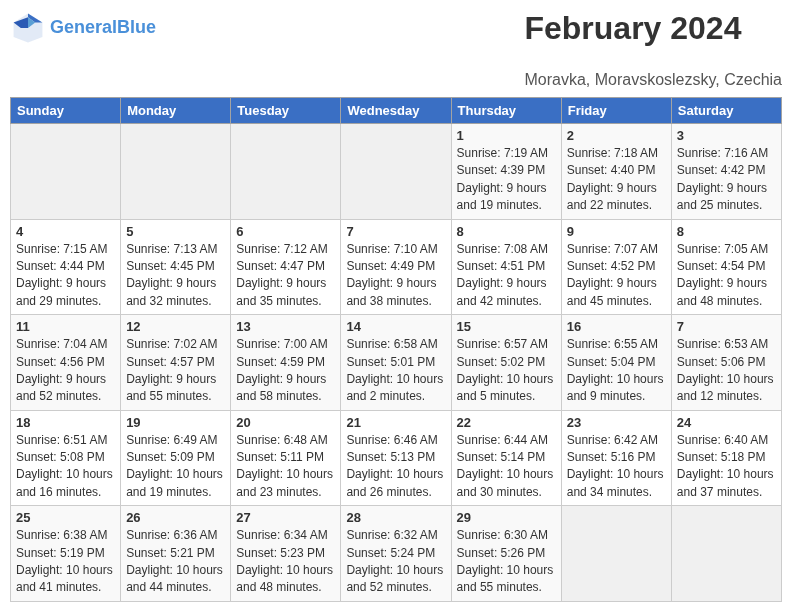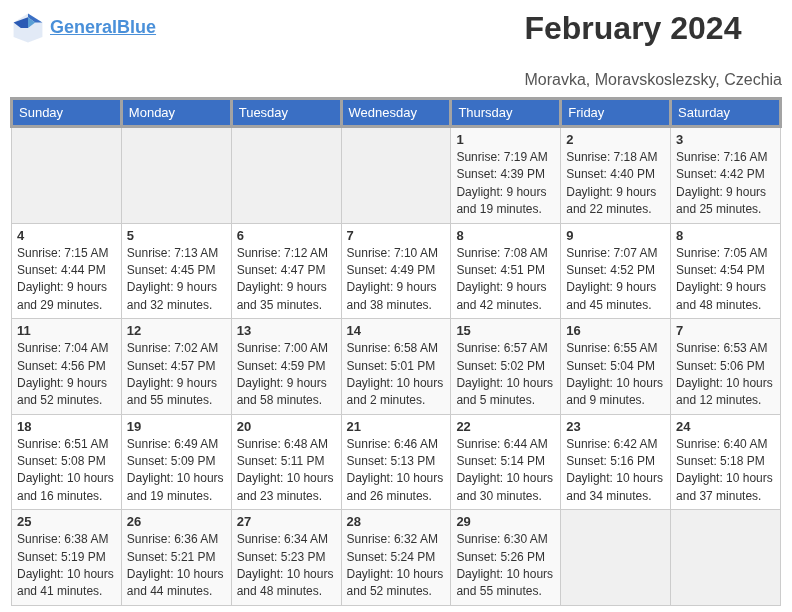--- a/index.html
+++ b/index.html
@@ -20,21 +20,21 @@
       display: flex;
       align-items: center;
       gap: 4px;
     }
     .logo-text {
       font-size: 18px;
       font-weight: bold;
       color: #333;
       line-height: 1.1;
     }
-    .logo-text span { color: #4a90d9; text-decoration: underline; }
+    .logo-text span { color: #4a90d9; }
     .logo-icon {
       width: 36px;
       height: 36px;
     }
     .title-block {
       text-align: left;
     }
     .title-block h1 {
       font-size: 32px;
       font-weight: bold;
@@ -47,24 +47,24 @@
       margin-top: 24px;
     }
     .calendar {
       width: 100%;
       border-collapse: collapse;
     }
     .calendar thead tr th {
       background: #3a6fc4;
       color: #fff;
       font-size: 13px;
-      font-weight: normal;
+      font-weight: bold;
       padding: 5px 6px;
       text-align: left;
-      border: 3px solid #a3a3a3;
+      border: 1px solid #a3a3a3;
     }
     .calendar tbody tr td {
       vertical-align: top;
       border: 1px solid #ccc;
       padding: 4px 5px;
       font-size: 10.5px;
       color: #333;
       width: 14.28%;
       min-height: 80px;
       background: #fff;

